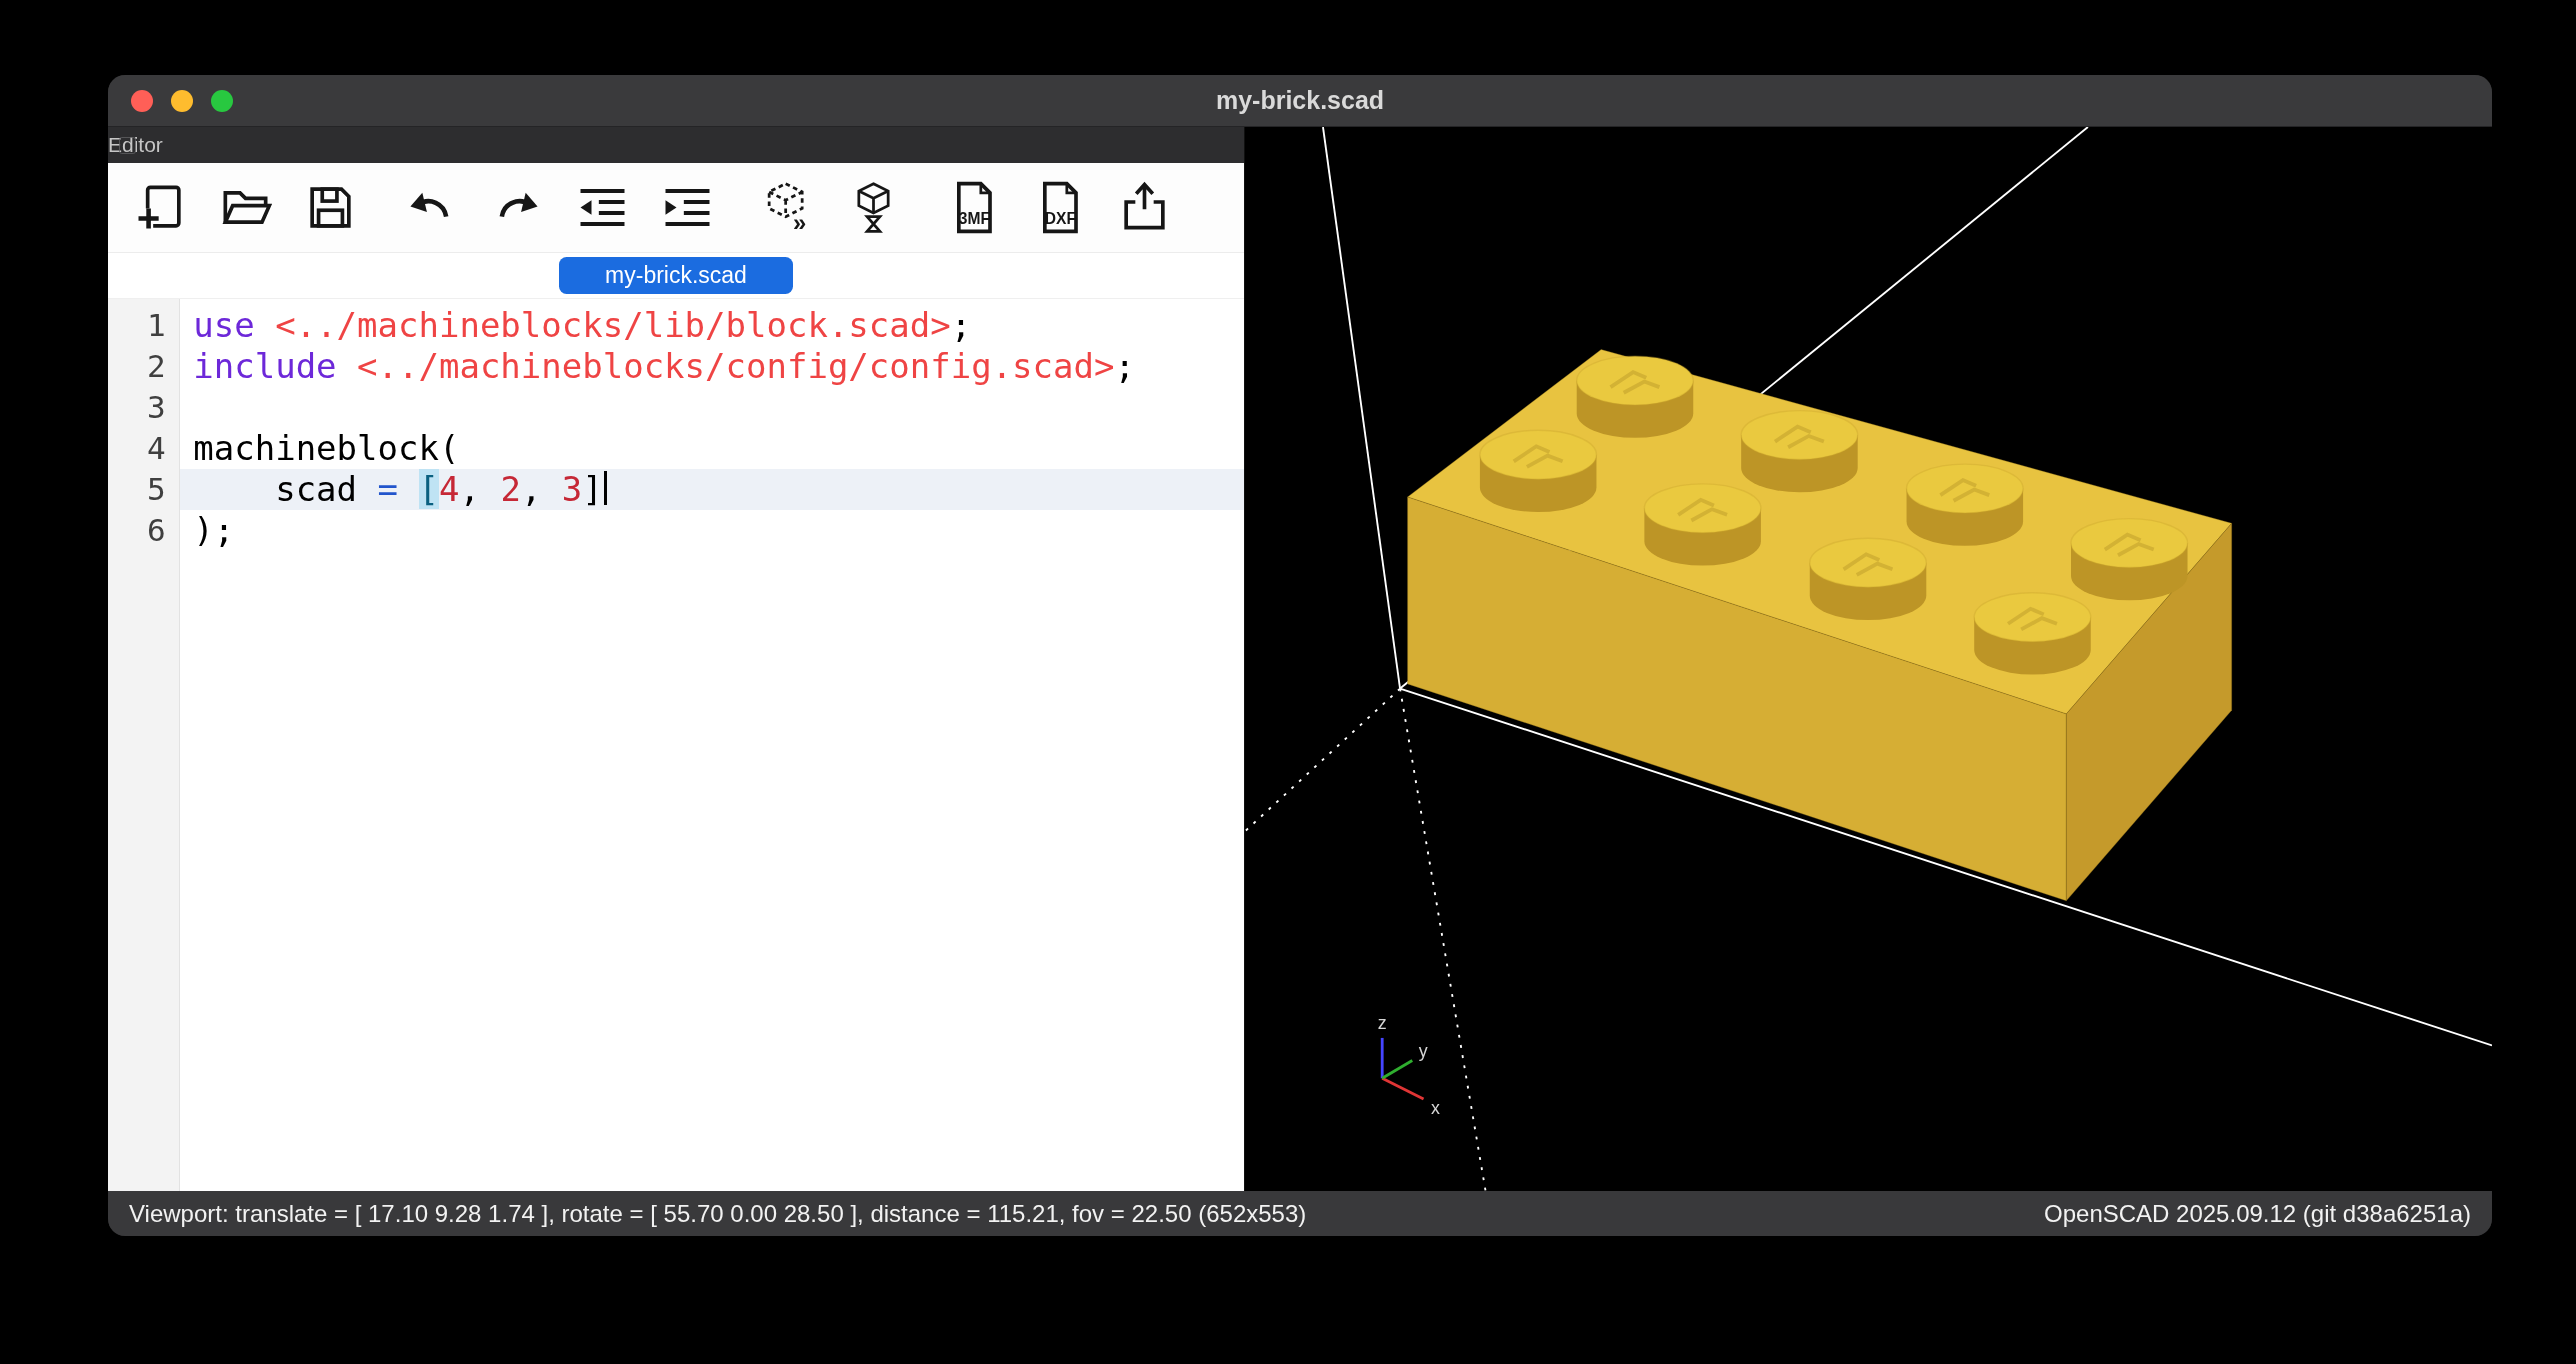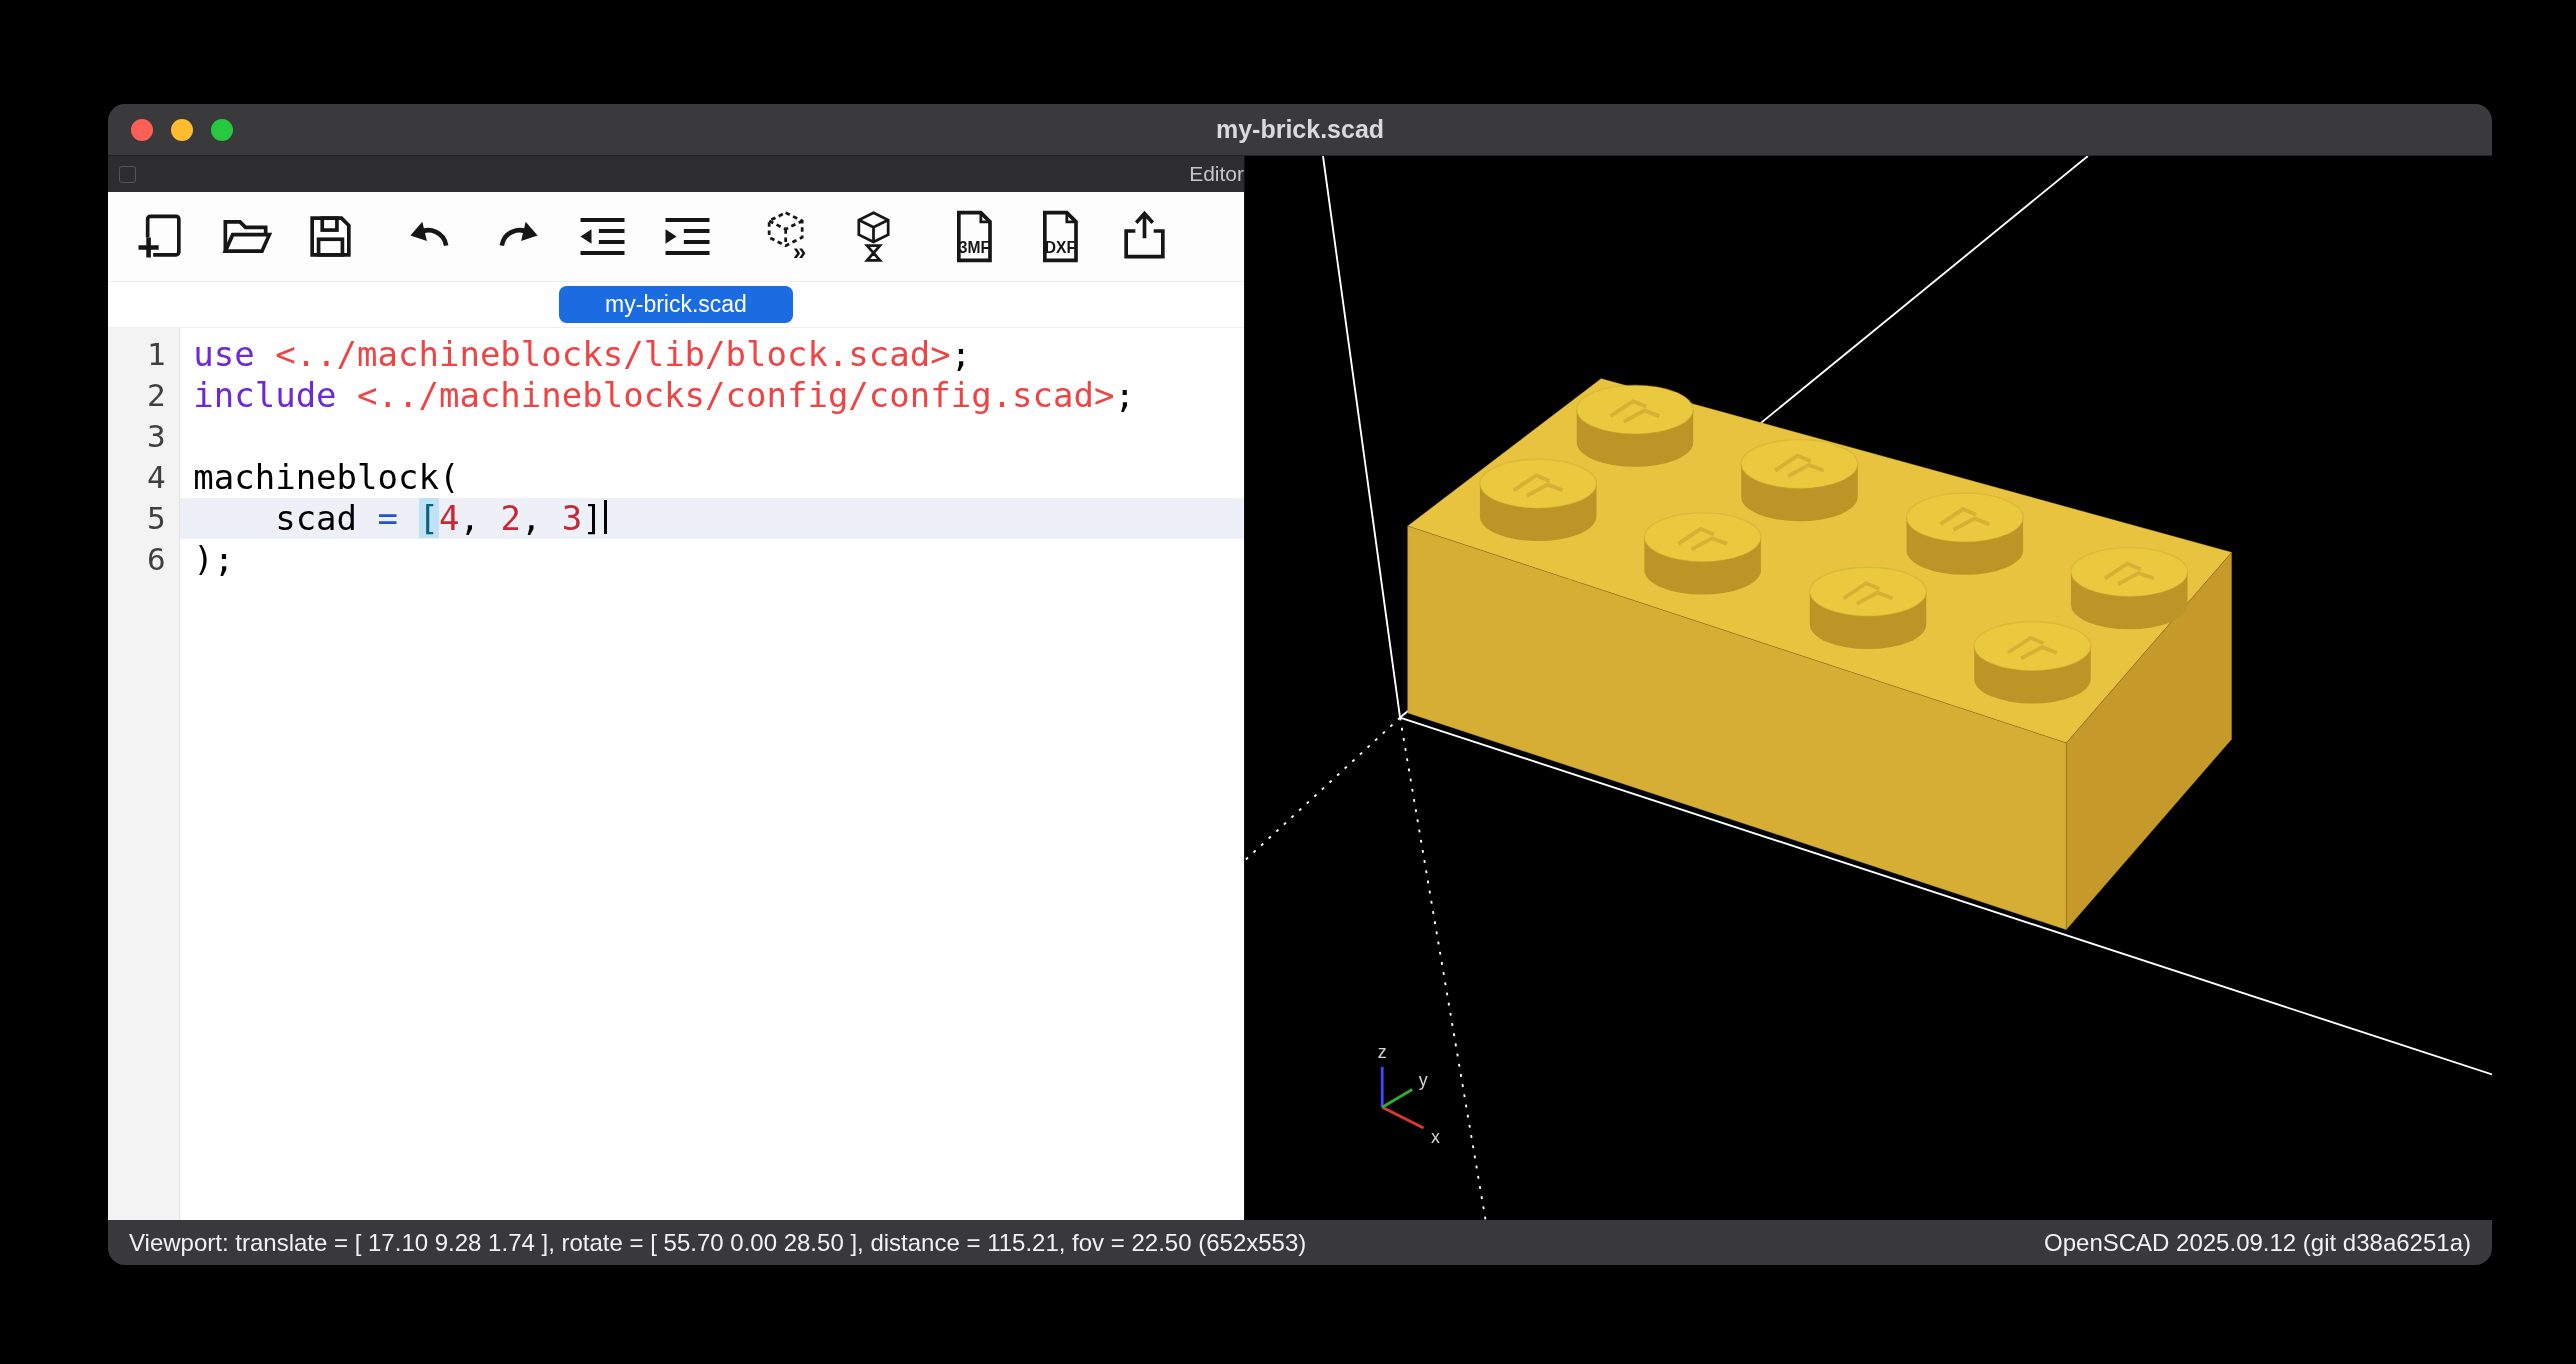--- a/index.html
+++ b/index.html
@@ -4,32 +4,31 @@
 <style>
   html,body{margin:0;padding:0;}
   body{
     width:2576px;height:1365px;background:#000;position:relative;overflow:hidden;
     font-family:"Liberation Sans",sans-serif;
   }
   .window{
     position:absolute;left:108px;top:75px;width:2384px;height:1161px;
     border-radius:17px;overflow:hidden;background:#1e1e1e;display:flex;flex-direction:column;
     box-shadow:0 38px 114px rgba(0,0,0,.75);
-    margin-top:29px;
   }
   
   .titlebar{flex:0 0 51px;height:51px;background:#3a3a3c;position:relative;border-bottom:0.9px solid #242426;}
   .traffic{position:absolute;left:23px;top:0;height:100%;display:flex;align-items:center;gap:18px;}
   .light{width:22px;height:22px;border-radius:50%;}
   .title{text-align:center;line-height:51px;font-size:25px;font-weight:700;color:#dadada;}
   
   .content{flex:1;display:flex;min-height:0;}
   .editor-panel{flex:0 0 1136px;width:1136px;display:flex;flex-direction:column;background:#fff;border-right:0.9px solid #111;}
   .panel-header{flex:0 0 36px;height:36px;background:#2d2d2f;color:#c6c6c6;font-size:21px;
-    display:flex;align-items:center;justify-content:flex-end;position:relative;}
+    display:flex;align-items:center;justify-content:flex-start;position:relative;}
   .float-icon{position:absolute;left:11.4px;width:15px;height:15px;border:1.9px solid #5f5f62;border-radius:2.8px;opacity:.8;}
   
   .toolbar{flex:0 0 89px;height:89px;background:#fdfdfd;display:flex;align-items:center;padding:0 15px;border-bottom:0.9px solid #ececec;}
   .tgroup{display:flex;gap:11.4px;margin-right:26.5px;}
   .tbtn{width:74px;height:74px;display:flex;align-items:center;justify-content:center;border-radius:9.5px;}
   .tbtn svg{width:55px;height:55px;}
   
   .tabbar{flex:0 0 45px;height:45px;background:#fff;position:relative;border-bottom:0.9px solid #efefef;}
   .tab{position:absolute;left:50%;transform:translateX(-50%);top:3.8px;height:37px;min-width:234px;box-sizing:border-box;
     padding:0 28.4px;background:#1b6ce0;border-radius:7.6px;color:#fff;font-size:23px;

